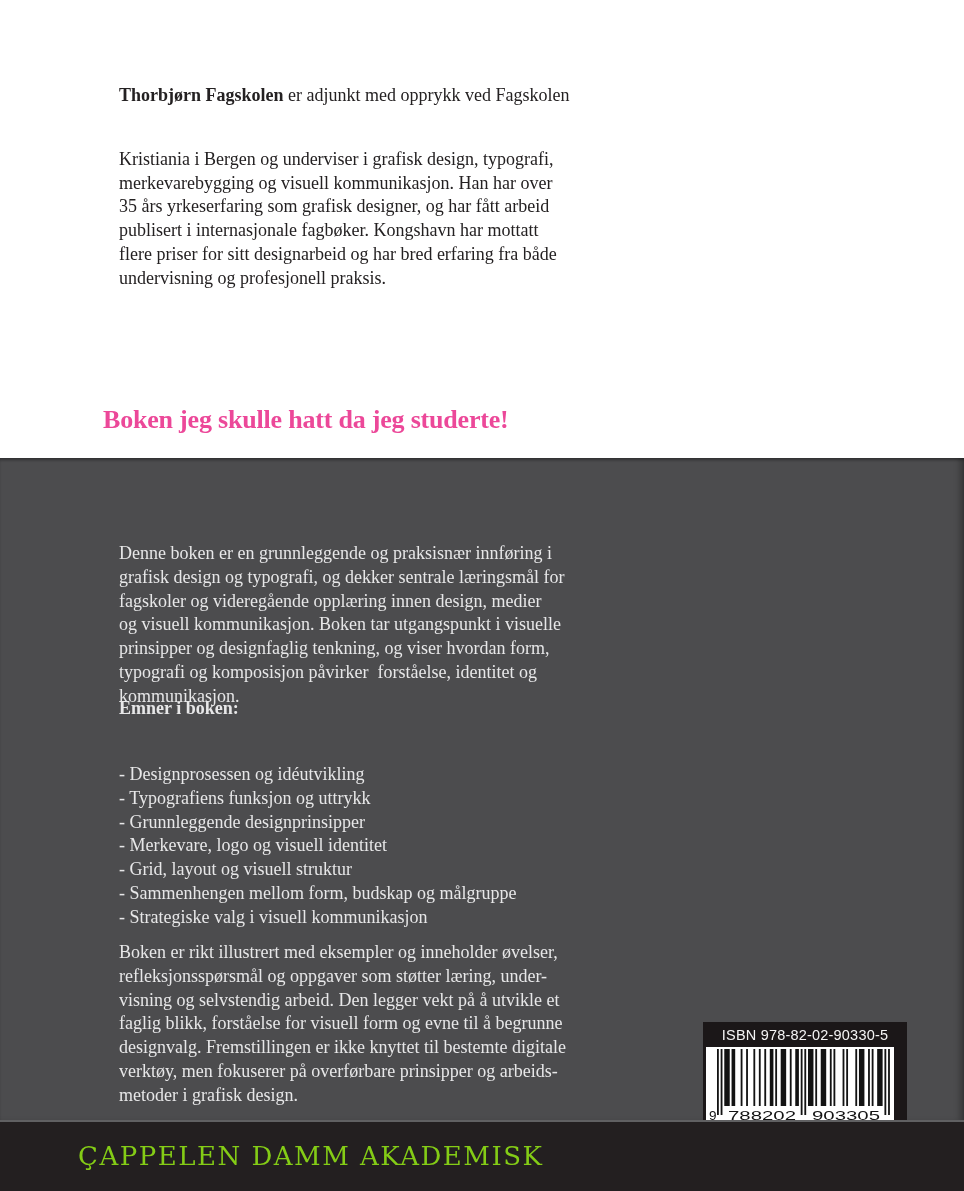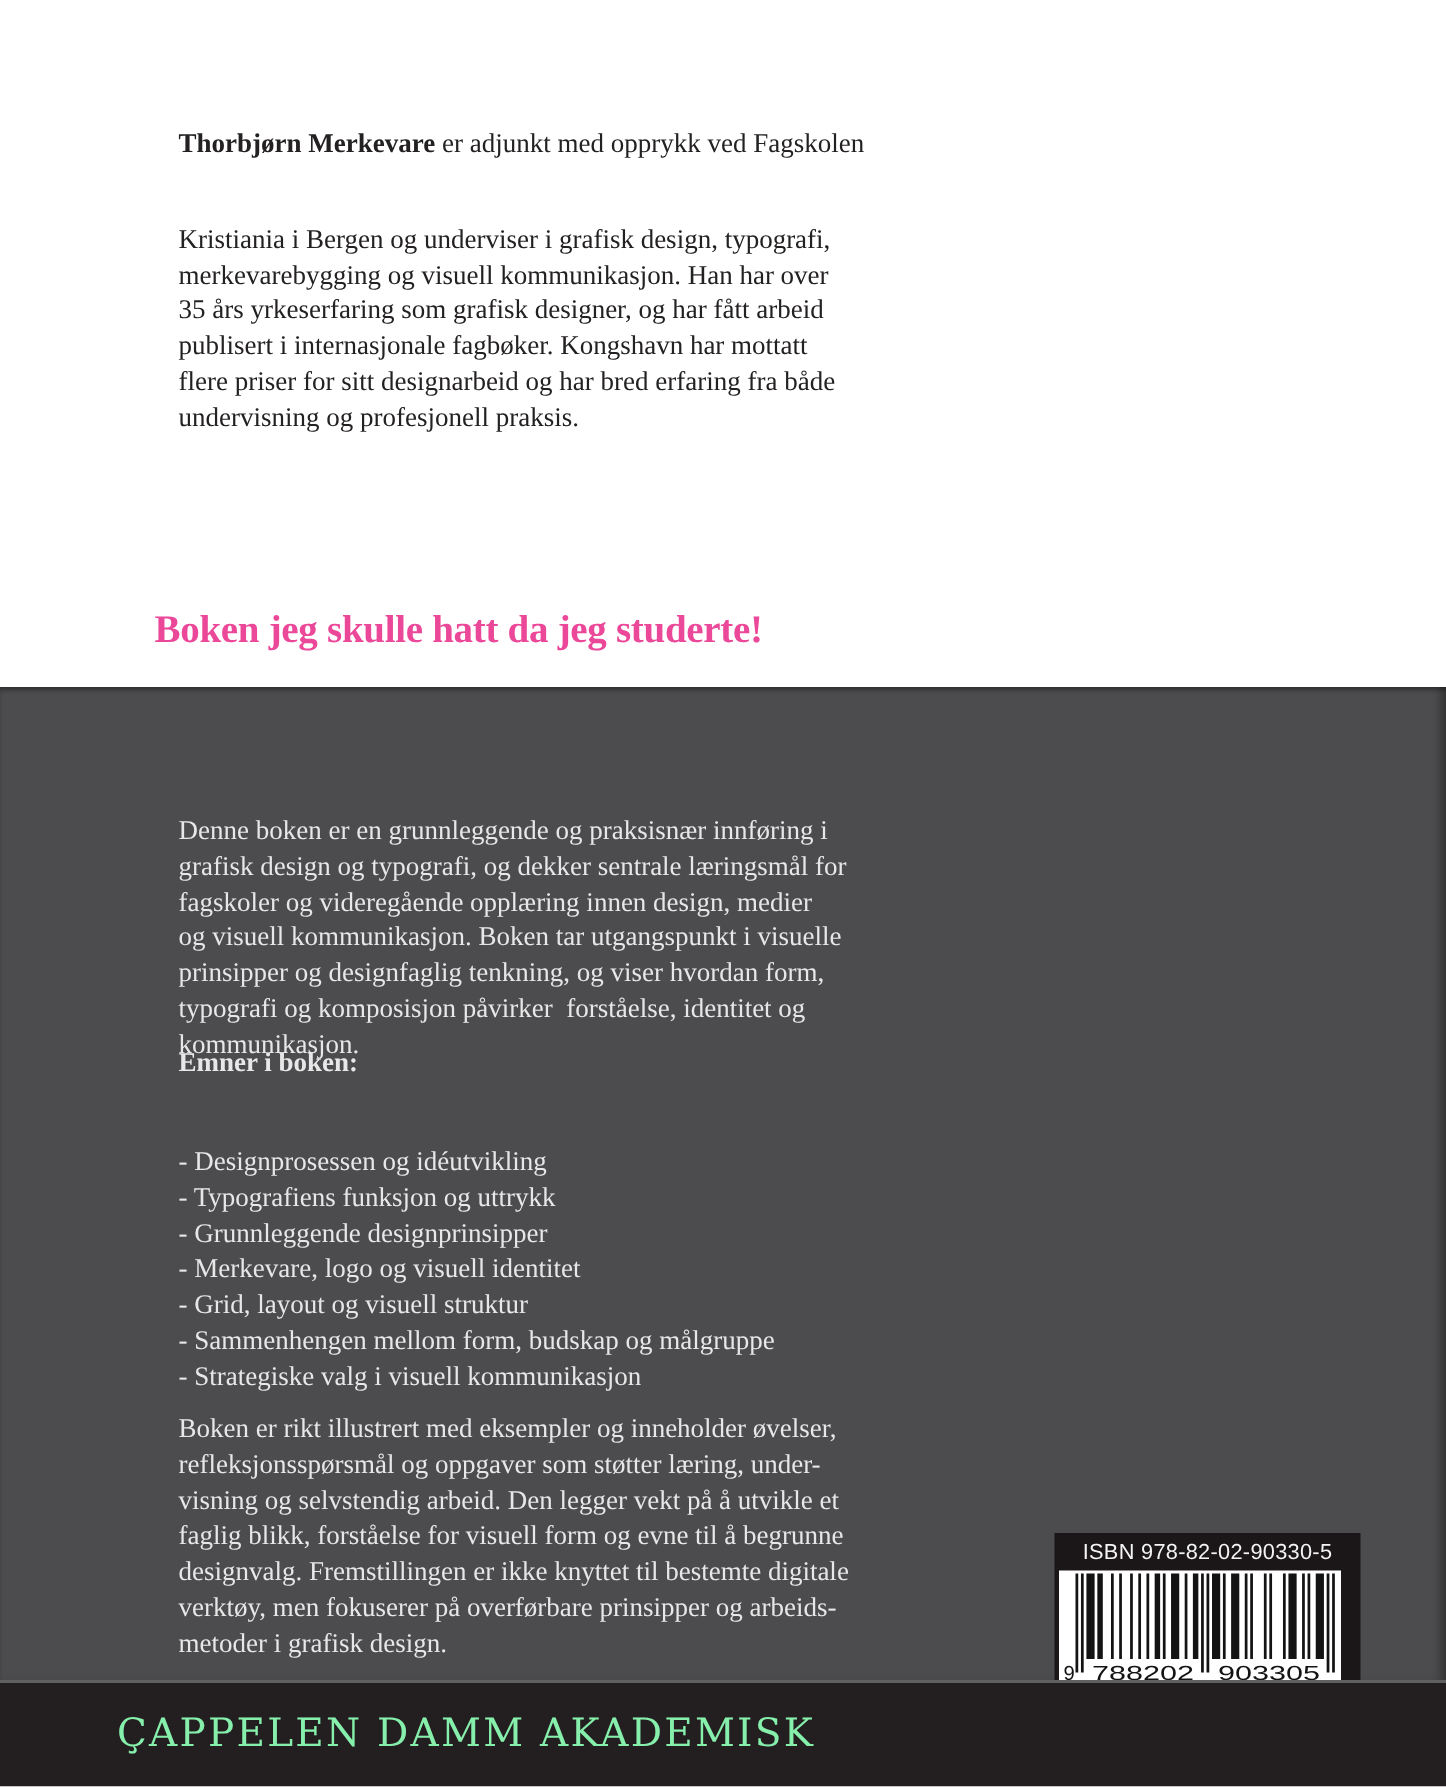--- a/index.html
+++ b/index.html
@@ -34,30 +34,30 @@
   .barcode-box svg{display:block;width:188px;height:76px;}
   .barcode-box text{font-family:"Liberation Sans", sans-serif;font-size:13.5px;fill:#131313;}
   .website{position:absolute;left:0;bottom:0;width:100%;height:23px;line-height:22px;text-align:center;
            font-family:"Liberation Sans", sans-serif;font-size:10px;color:#f2f2f2;}
 
   
   .footer{position:absolute;left:0;top:1120px;width:964px;height:71px;background:#231f20;
           border-top:2px solid #606062;box-sizing:border-box;}
   .publisher-logo{position:absolute;left:78px;top:50%;transform:translateY(-54%);
                   font-family:"DejaVu Serif", serif;font-size:26px;letter-spacing:1.5px;
-                  color:#86efac;white-space:nowrap;}
+                  color:#84cc16;white-space:nowrap;}
 </style>
 </head>
 <body>
 
 <div class="page">
 
   <div class="top-section">
     <div class="bio">
-      <div><span class="name">Thorbjørn Merkevare</span><span> er adjunkt med opprykk ved Fagskolen</span></div>
+      <div><span class="name">Thorbjørn Fagskolen</span><span> er adjunkt med opprykk ved Fagskolen</span></div>
       <div class="prewrap">Kristiania i Bergen og underviser i grafisk design, typografi,
 merkevarebygging og visuell kommunikasjon. Han har over
 35 års yrkeserfaring som grafisk designer, og har fått arbeid
 publisert i internasjonale fagbøker. Kongshavn har mottatt
 flere priser for sitt designarbeid og har bred erfaring fra både
 undervisning og profesjonell praksis.</div>
     </div>
     <div class="tagline">Boken jeg skulle hatt da jeg studerte!</div>
   </div>
 

